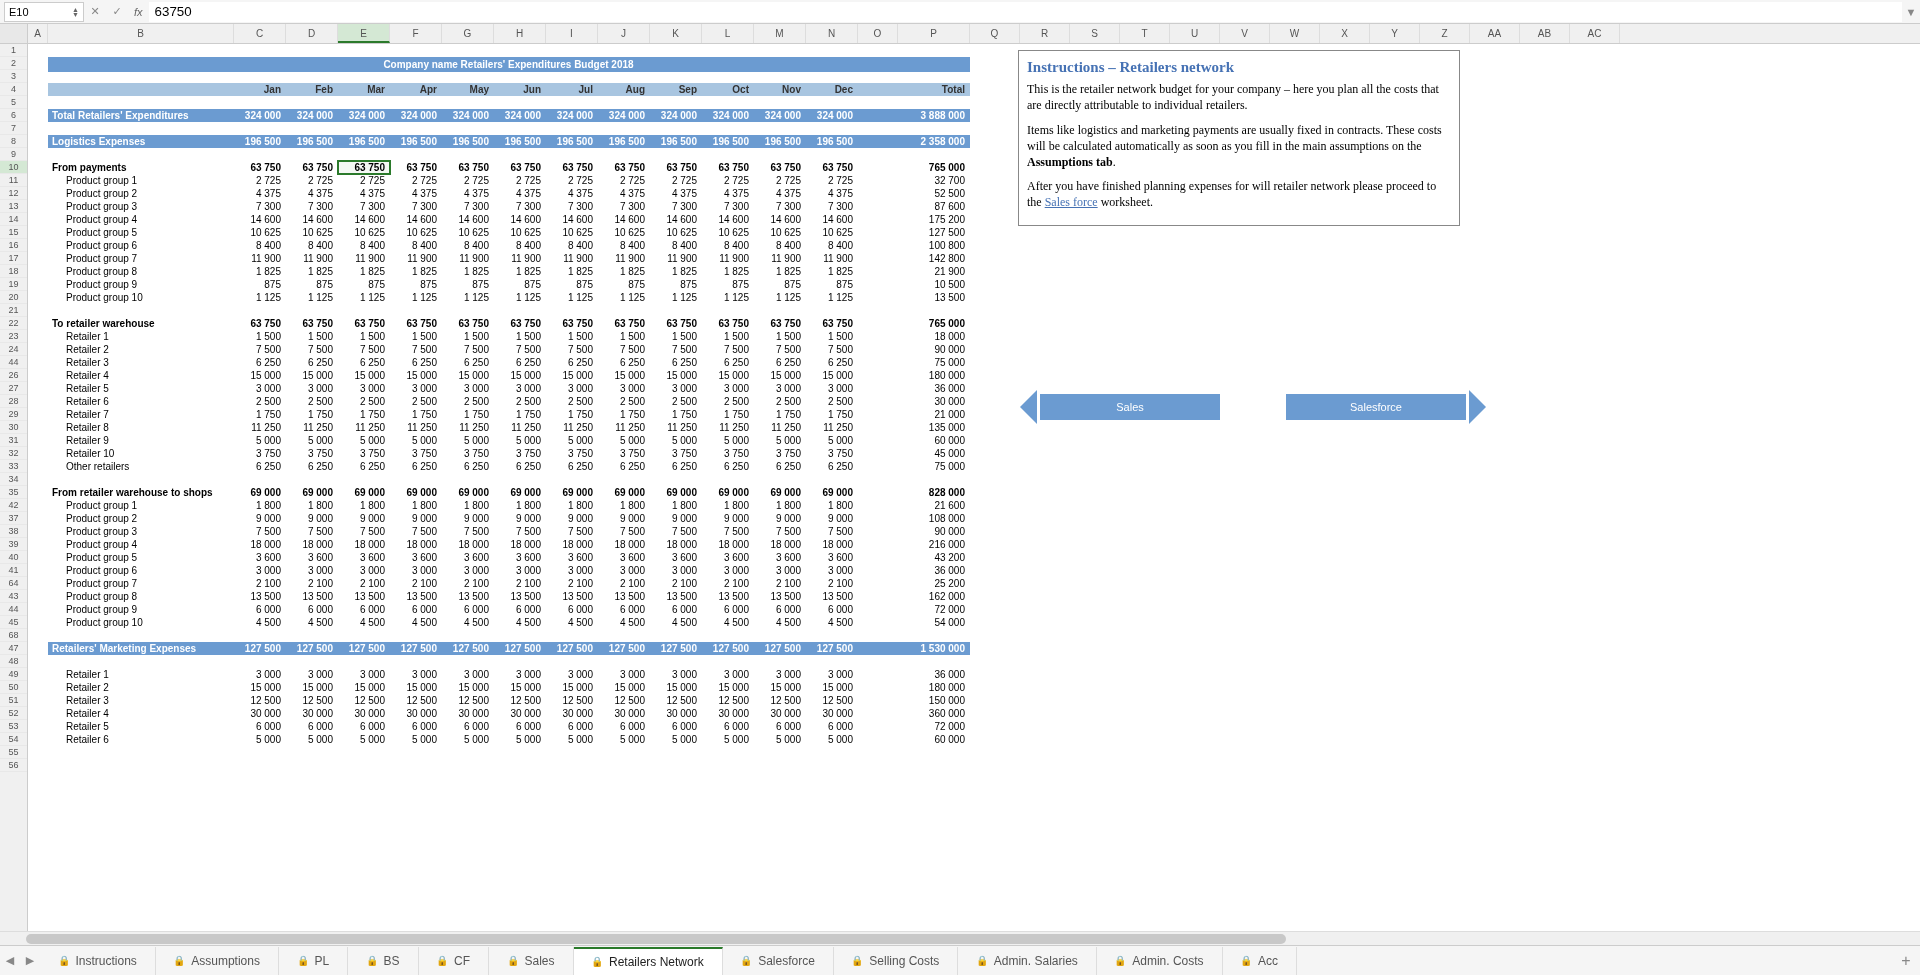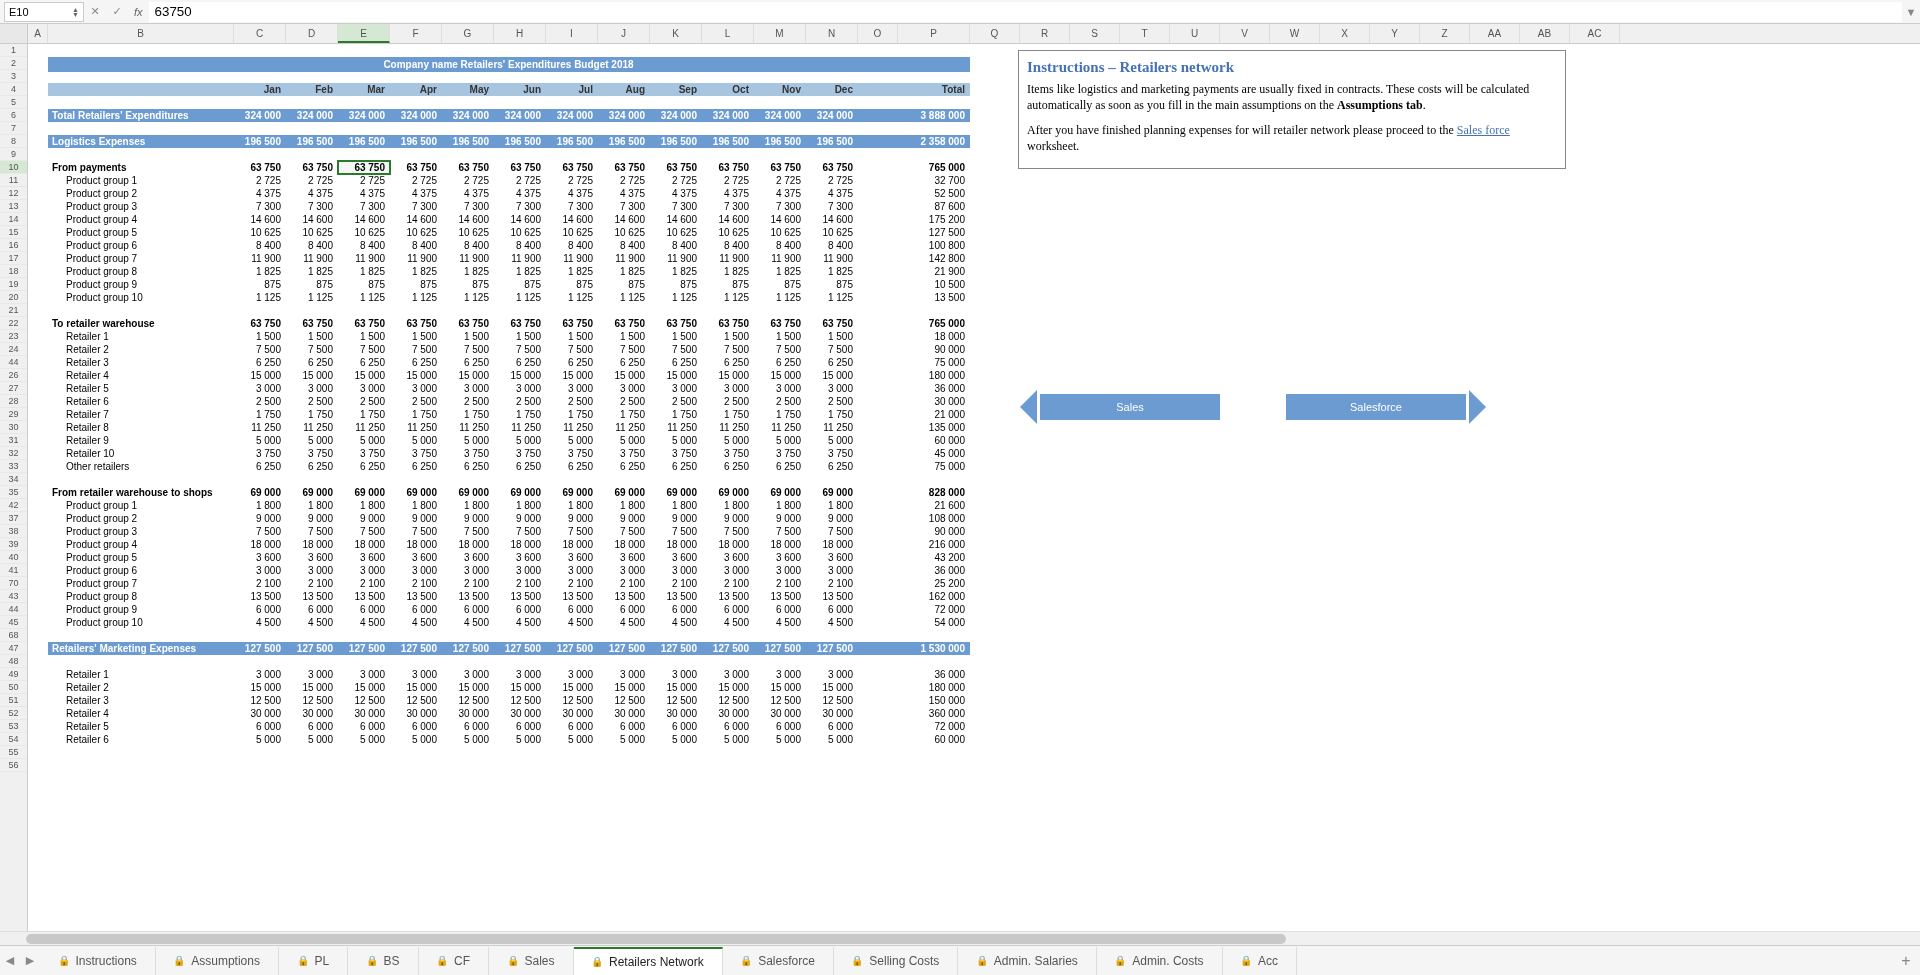--- a/index.html
+++ b/index.html
@@ -43,21 +43,21 @@
 .title-row { background: #6b9bd1; color: #fff; font-weight: bold; text-align: center; height: 15px; line-height: 15px; }
 .month-header { background: #a8c5e0; color: #333; font-weight: bold; }
 .section-header { background: #6b9bd1; color: #fff; font-weight: bold; }
 .subsection { font-weight: bold; }
 .indent1 { padding-left: 18px; }
 
 
 .selected-cell { outline: 2px solid #2b7a2b; outline-offset: -1px; background: rgba(43,122,43,0.05); }
 
 
-.instructions-panel { position: absolute; left: 990px; top: 6px; width: 548px; border: 1px solid #888; padding: 6px 8px; background: #fff; font-family: Georgia, serif; font-size: 12px; line-height: 1.35; }
+.instructions-panel { position: absolute; left: 990px; top: 6px; width: 442px; border: 1px solid #888; padding: 6px 8px; background: #fff; font-family: Georgia, serif; font-size: 12px; line-height: 1.35; }
 .instructions-panel h3 { color: #4672b4; font-size: 15px; margin-bottom: 4px; }
 .instructions-panel p { margin-bottom: 8px; }
 .link-text { color: #4672b4; text-decoration: underline; }
 
 
 .arrow-btn { position: absolute; width: 180px; height: 26px; background: #6b9bd1; color: #fff; font-size: 11px; display: flex; align-items: center; justify-content: center; cursor: pointer; }
 .arrow-left { left: 1012px; top: 350px; }
 .arrow-left::before { content: ''; position: absolute; left: -20px; top: -4px; border: 17px solid transparent; border-right-color: #6b9bd1; border-left: none; }
 .arrow-right { left: 1258px; top: 350px; }
 .arrow-right::after { content: ''; position: absolute; right: -20px; top: -4px; border: 17px solid transparent; border-left-color: #6b9bd1; border-right: none; }
@@ -160,21 +160,21 @@
       <div class="row-header">32</div>
       <div class="row-header">33</div>
       <div class="row-header">34</div>
       <div class="row-header">35</div>
       <div class="row-header">42</div>
       <div class="row-header">37</div>
       <div class="row-header">38</div>
       <div class="row-header">39</div>
       <div class="row-header">40</div>
       <div class="row-header">41</div>
-      <div class="row-header">70</div>
+      <div class="row-header">64</div>
       <div class="row-header">43</div>
       <div class="row-header">44</div>
       <div class="row-header">45</div>
       <div class="row-header">68</div>
       <div class="row-header">47</div>
       <div class="row-header">48</div>
       <div class="row-header">49</div>
       <div class="row-header">50</div>
       <div class="row-header">51</div>
       <div class="row-header">52</div>
@@ -1022,20 +1022,21 @@
           <div class="c cB"></div>
         </div>
         <div class="r">
           <div class="c cA"></div>
           <div class="c cB"></div>
         </div>
       </div>
 
     <div class="instructions-panel">
       <h3>Instructions – Retailers network</h3>
+      <p>This is the retailer network budget for your company – here you plan all the costs that are directly attributable to individual retailers.</p>
       <p><span>Items like logistics and marketing payments are usually fixed in contracts. These costs will be calculated automatically as soon as you fill in the main assumptions on the </span><b>Assumptions tab</b><span>.</span></p>
       <p><span>After you have finished planning expenses for will retailer network please proceed to the </span><span class="link-text">Sales force</span><span> worksheet.</span></p>
     </div>
     <div class="arrow-btn arrow-left">
         <span>Sales</span>
       </div>
     <div class="arrow-btn arrow-right">
         <span>Salesforce</span>
       </div>
   </div>

